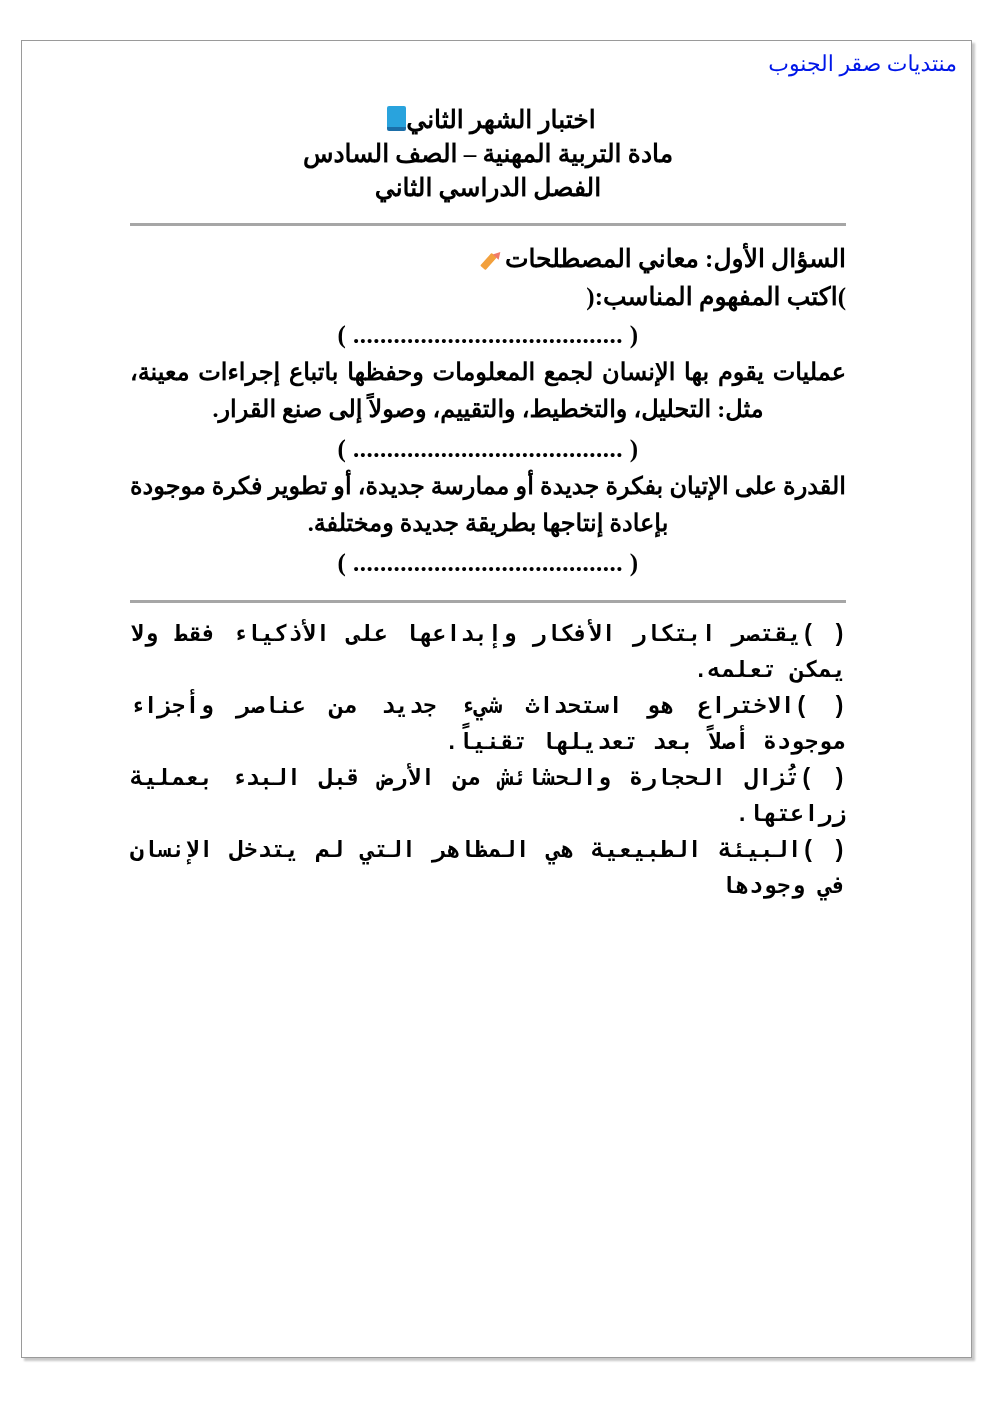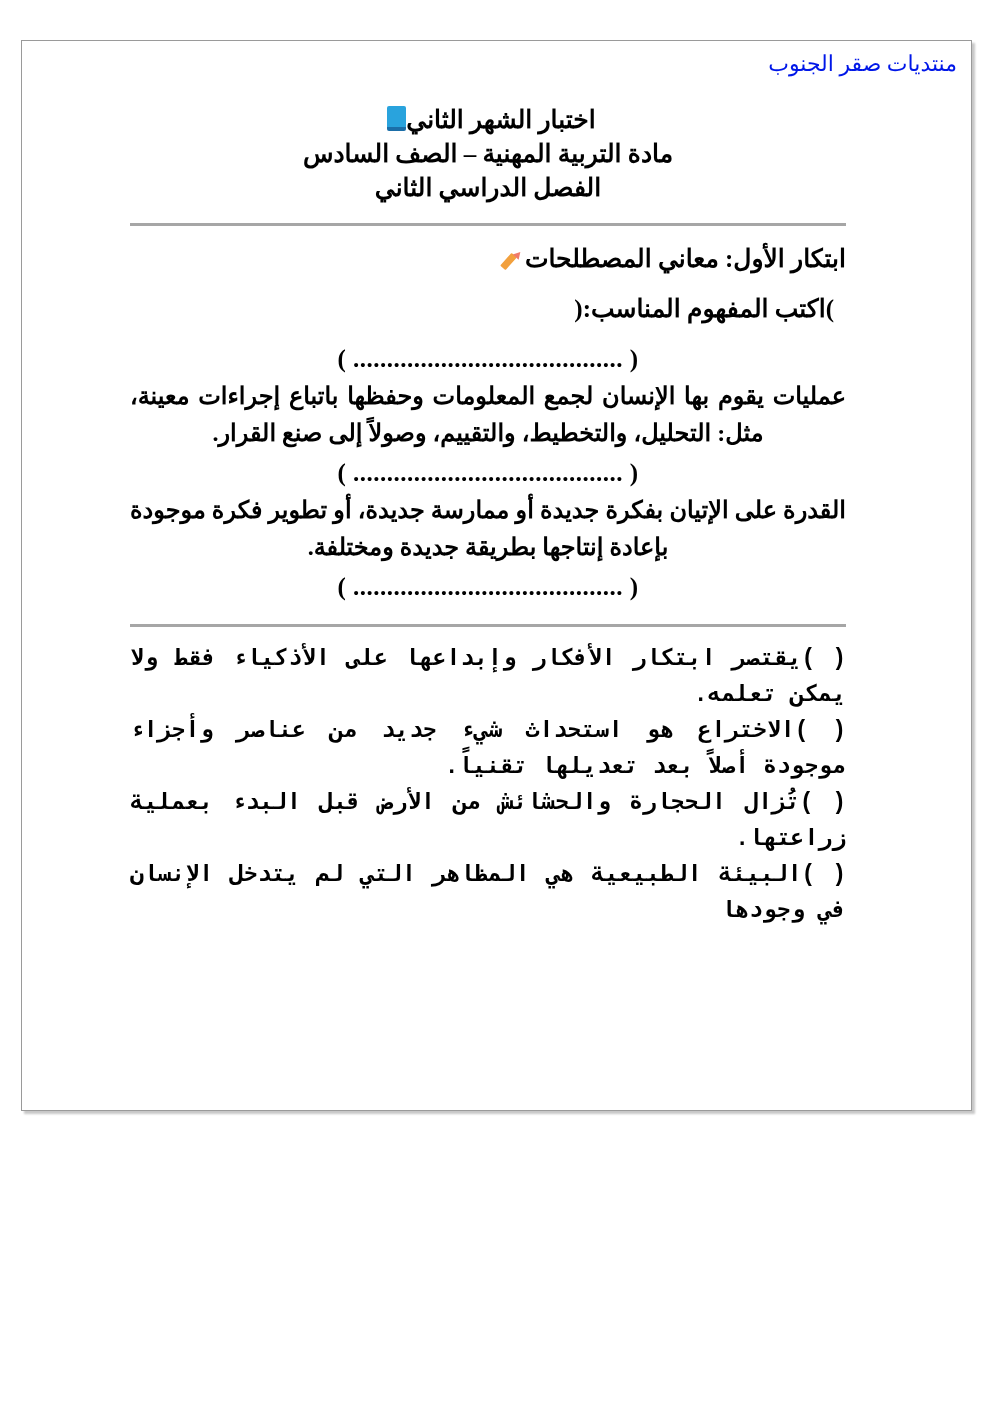--- a/index.html
+++ b/index.html
@@ -12,21 +12,21 @@
     height: 1404px;
     font-family: "Liberation Serif", "DejaVu Serif", serif;
     overflow: hidden;
   }
 
   .page-sheet {
     position: absolute;
     left: 21px;
     top: 40px;
     width: 951px;
-    height: 1071px;
+    height: 1318px;
     background: #ffffff;
     border: 1px solid #9a9a9a;
     box-shadow: 3px 3px 2px rgba(0,0,0,0.22);
     box-sizing: border-box;
   }
 
   .forum-header {
     position: absolute;
     right: 14px;
     top: 10px;
@@ -146,21 +146,21 @@
     border-radius: 1px;
   }
 
   .q-instruction {
     font-family: "Liberation Serif", "DejaVu Serif", serif;
     font-weight: bold;
     font-size: 25px;
     line-height: 38px;
     color: #000;
     text-align: right;
-    margin: 12px;
+    margin: 0;
   }
 
   .blank-row {
     font-family: "Liberation Serif", "DejaVu Serif", serif;
     font-weight: bold;
     font-size: 25px;
     line-height: 38px;
     text-align: center;
     color: #000;
     margin: 0;
@@ -205,21 +205,21 @@
       <span class="title-line"><span>اختبار الشهر الثاني</span><span class="book-icon"></span></span>
       <span class="title-line">مادة التربية المهنية – الصف السادس</span>
       <span class="title-line">الفصل الدراسي الثاني</span>
     </div>
 
     <hr class="divider">
 
     <div class="q1-block">
 
       <div class="section-heading">
-        <span>ابتكار الأول: معاني المصطلحات</span><span class="pencil-icon"></span>
+        <span>السؤال الأول: معاني المصطلحات</span><span class="pencil-icon"></span>
       </div>
 
       <div class="q-instruction">)اكتب المفهوم المناسب:(</div>
 
       <div class="blank-row">( ........................................ )</div>
       <div class="definition">عمليات يقوم بها الإنسان لجمع المعلومات وحفظها باتباع إجراءات معينة، مثل: التحليل، والتخطيط، والتقييم، وصولاً إلى صنع القرار.</div>
 
       <div class="blank-row">( ........................................ )</div>
       <div class="definition">القدرة على الإتيان بفكرة جديدة أو ممارسة جديدة، أو تطوير فكرة موجودة بإعادة إنتاجها بطريقة جديدة ومختلفة.</div>
 

